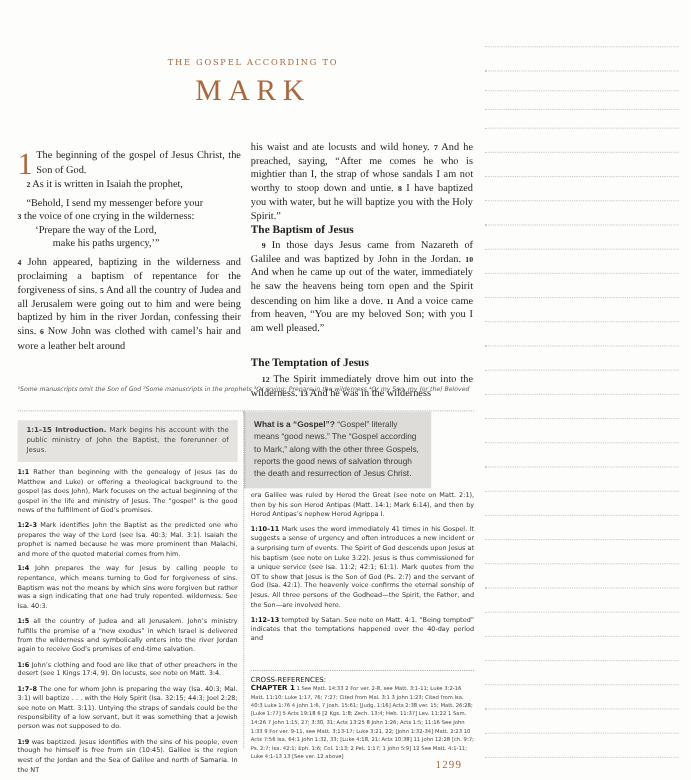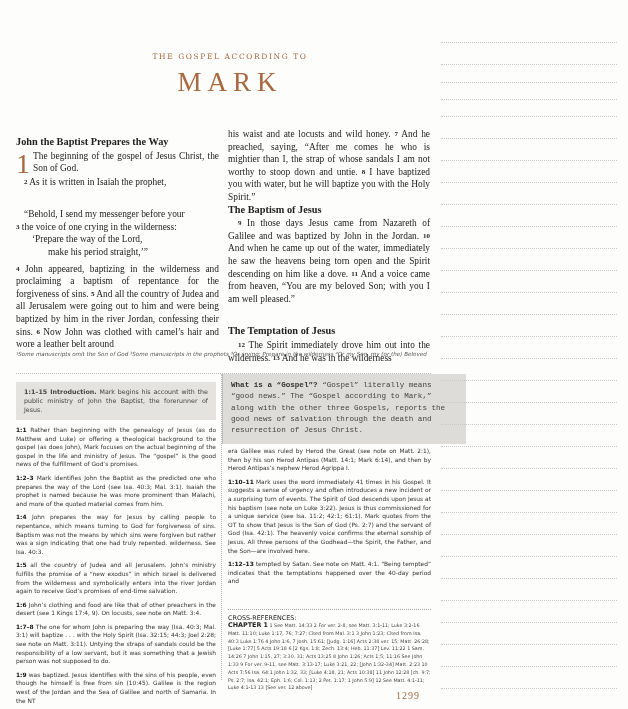--- a/index.html
+++ b/index.html
@@ -19,49 +19,48 @@
   .indent1{padding-left:28px;}
   .indent2{padding-left:16px;}
   .footnotes{position:absolute;left:16px;top:350px;width:420px;font-family:"DejaVu Sans",sans-serif;font-style:italic;font-size:5.6px;line-height:8px;color:#555;}
   .divider{position:absolute;left:16px;top:373px;width:415px;border-top:1px dotted #bbb;}
   .notes-col{position:absolute;font-family:"DejaVu Sans",sans-serif;font-size:5.9px;line-height:8.6px;color:#333;text-align:justify;}
   .notes-left{left:16px;top:382px;width:200px;}
   .notes-right{left:228px;top:447px;width:203px;}
   .intro-box{background:#e4e3df;padding:5px 8px 6px 8px;margin-bottom:6px;font-size:6.3px;line-height:9px;color:#444;}
   .note{margin-bottom:5px;}
   .note b{color:#111;}
-  .sidebar-box{position:absolute;left:222px;top:374px;width:244px;height:70px;background:#dddcd8;border-left:1px solid #bbb;font-family:Liberation Mono, monospace;font-size:7.6px;line-height:11.3px;color:#444;padding:6px 8px 0 8px;box-sizing:border-box;}
+  .sidebar-box{position:absolute;left:222px;top:374px;width:170px;height:70px;background:#dddcd8;border-left:1px solid #bbb;font-family:Liberation Sans, sans-serif;font-size:7.6px;line-height:11.3px;color:#444;padding:6px 8px 0 8px;box-sizing:border-box;}
   .sidebar-box b{color:#333;}
   .vline{position:absolute;left:221px;top:374px;height:306px;border-left:1px dotted #bbb;}
   .xref{position:absolute;left:228px;top:609px;width:203px;font-family:"DejaVu Sans",sans-serif;font-size:4.8px;line-height:7.8px;color:#444;border-top:1px dotted #aaa;padding-top:4px;}
   .xref-title{font-weight:normal;font-size:6.4px;color:#222;line-height:8px;}
   .xref b{font-size:6.4px;color:#222;}
   .page-number{position:absolute;left:396px;top:690px;font-family:"Liberation Serif",serif;font-size:10px;color:#a9693f;letter-spacing:1px;}
   .journal{position:absolute;left:441px;top:0;width:178px;height:709px;}
   .jline{position:absolute;left:0;width:176px;border-top:1px dotted #c9c9c9;}
 </style>
 </head>
 <body>
 
 <div class="page">
 
   <div class="book-header">
     <div class="book-pre">THE GOSPEL ACCORDING TO</div>
     <div class="book-title">MARK</div>
   </div>
 
   <div class="col col-left">
-    <div class="heading">John the Baptist Prepares the Way</div>
     <p><span class="dropcap">1</span><span>The beginning of the gospel of Jesus Christ, the Son of God.</span></p>
     <p style="clear:both;padding-left:8px;"><span class="vn">2</span> <span>As it is written in Isaiah the prophet,</span></p>
-    <div style="margin-top:20px;">
+    <div style="margin-top:4px;">
       <p class="poetry">“Behold, I send my messenger before your</p>
       <p><span class="vn">3</span> <span>the voice of one crying in the wilderness:</span></p>
       <p style="padding-left:16px;">‘Prepare the way of the Lord,</p>
-      <p style="padding-left:32px;">make his period straight,’”</p>
+      <p style="padding-left:32px;">make his paths urgency,’”</p>
     </div>
     <p style="margin-top:4px;"><span class="vn">4</span> <span>John appeared, baptizing in the wilderness and proclaiming a baptism of repentance for the forgiveness of sins.</span> <span class="vn">5</span> <span>And all the country of Judea and all Jerusalem were going out to him and were being baptized by him in the river Jordan, confessing their sins.</span> <span class="vn">6</span> <span>Now John was clothed with camel’s hair and wore a leather belt around</span></p>
   </div>
 
   <div class="col col-right">
     <p><span>his waist and ate locusts and wild honey.</span> <span class="vn">7</span> <span>And he preached, saying, “After me comes he who is mightier than I, the strap of whose sandals I am not worthy to stoop down and untie.</span> <span class="vn">8</span> <span>I have baptized you with water, but he will baptize you with the Holy Spirit.”</span></p>
     <div class="heading" style="margin-top:0;">The Baptism of Jesus</div>
     <p style="text-indent:10px;"><span class="vn">9</span> <span>In those days Jesus came from Nazareth of Galilee and was baptized by John in the Jordan.</span> <span class="vn">10</span> <span>And when he came up out of the water, immediately he saw the heavens being torn open and the Spirit descending on him like a dove.</span> <span class="vn">11</span> <span>And a voice came from heaven, “You are my beloved Son; with you I am well pleased.”</span></p>
     <div class="heading" style="margin-top:20px;">The Temptation of Jesus</div>
     <p style="text-indent:10px;"><span class="vn">12</span> <span>The Spirit immediately drove him out into the wilderness.</span> <span class="vn">13</span> <span>And he was in the wilderness</span></p>

